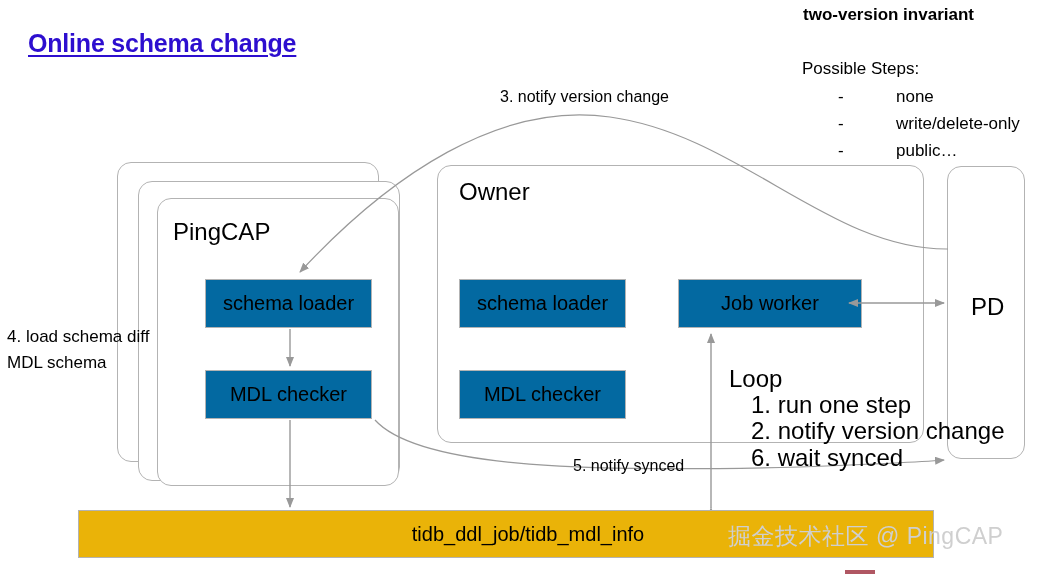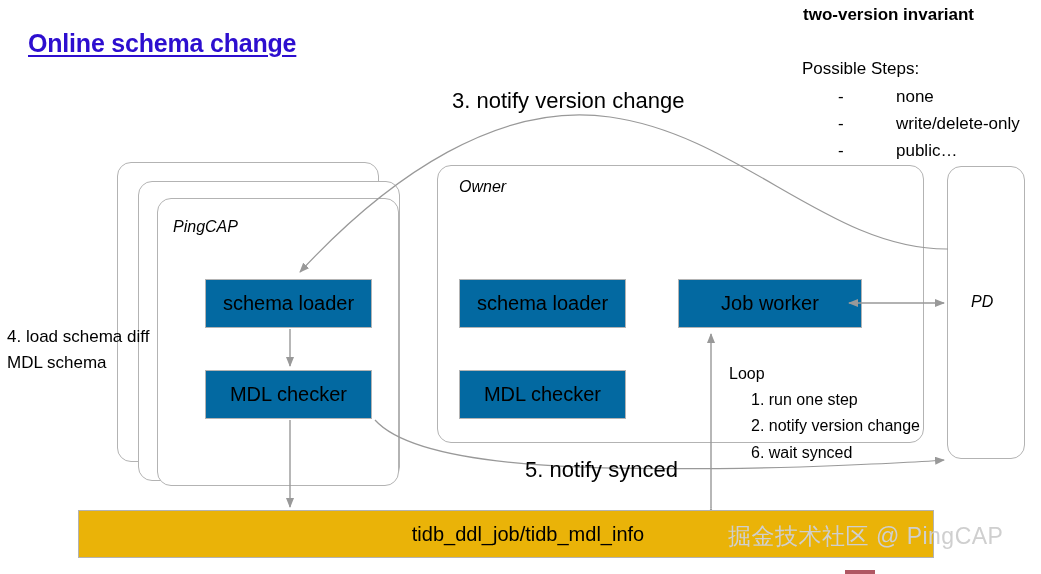--- a/index.html
+++ b/index.html
@@ -76,35 +76,35 @@
     border: 1px solid #b3b3b3;
     background: #0369a1;
     box-sizing: border-box;
     display: flex;
     align-items: center;
     justify-content: center;
     font-size: 20px;
     color: #000;
   }
   .container-label {
+    font-size: 24px;
+    white-space: nowrap;
+  }
+  .plain-text {
+    font-size: 17px;
+    white-space: nowrap;
+  }
+  .edge-label {
     font-size: 16px;
     white-space: nowrap;
-    font-style: italic;
-  }
-  .plain-text {
-    font-size: 17px;
-    white-space: nowrap;
-  }
-  .edge-label {
-    font-size: 22px;
-    white-space: nowrap;
     background: transparent;
+    margin-left: 48px;
   }
   .loop-line {
-    font-size: 16px;
+    font-size: 24px;
     white-space: nowrap;
   }
 
   
   #store-box {
     left: 78px;
     top: 510px;
     width: 856px;
     height: 48px;
     border: 1px solid #b3b3b3;

